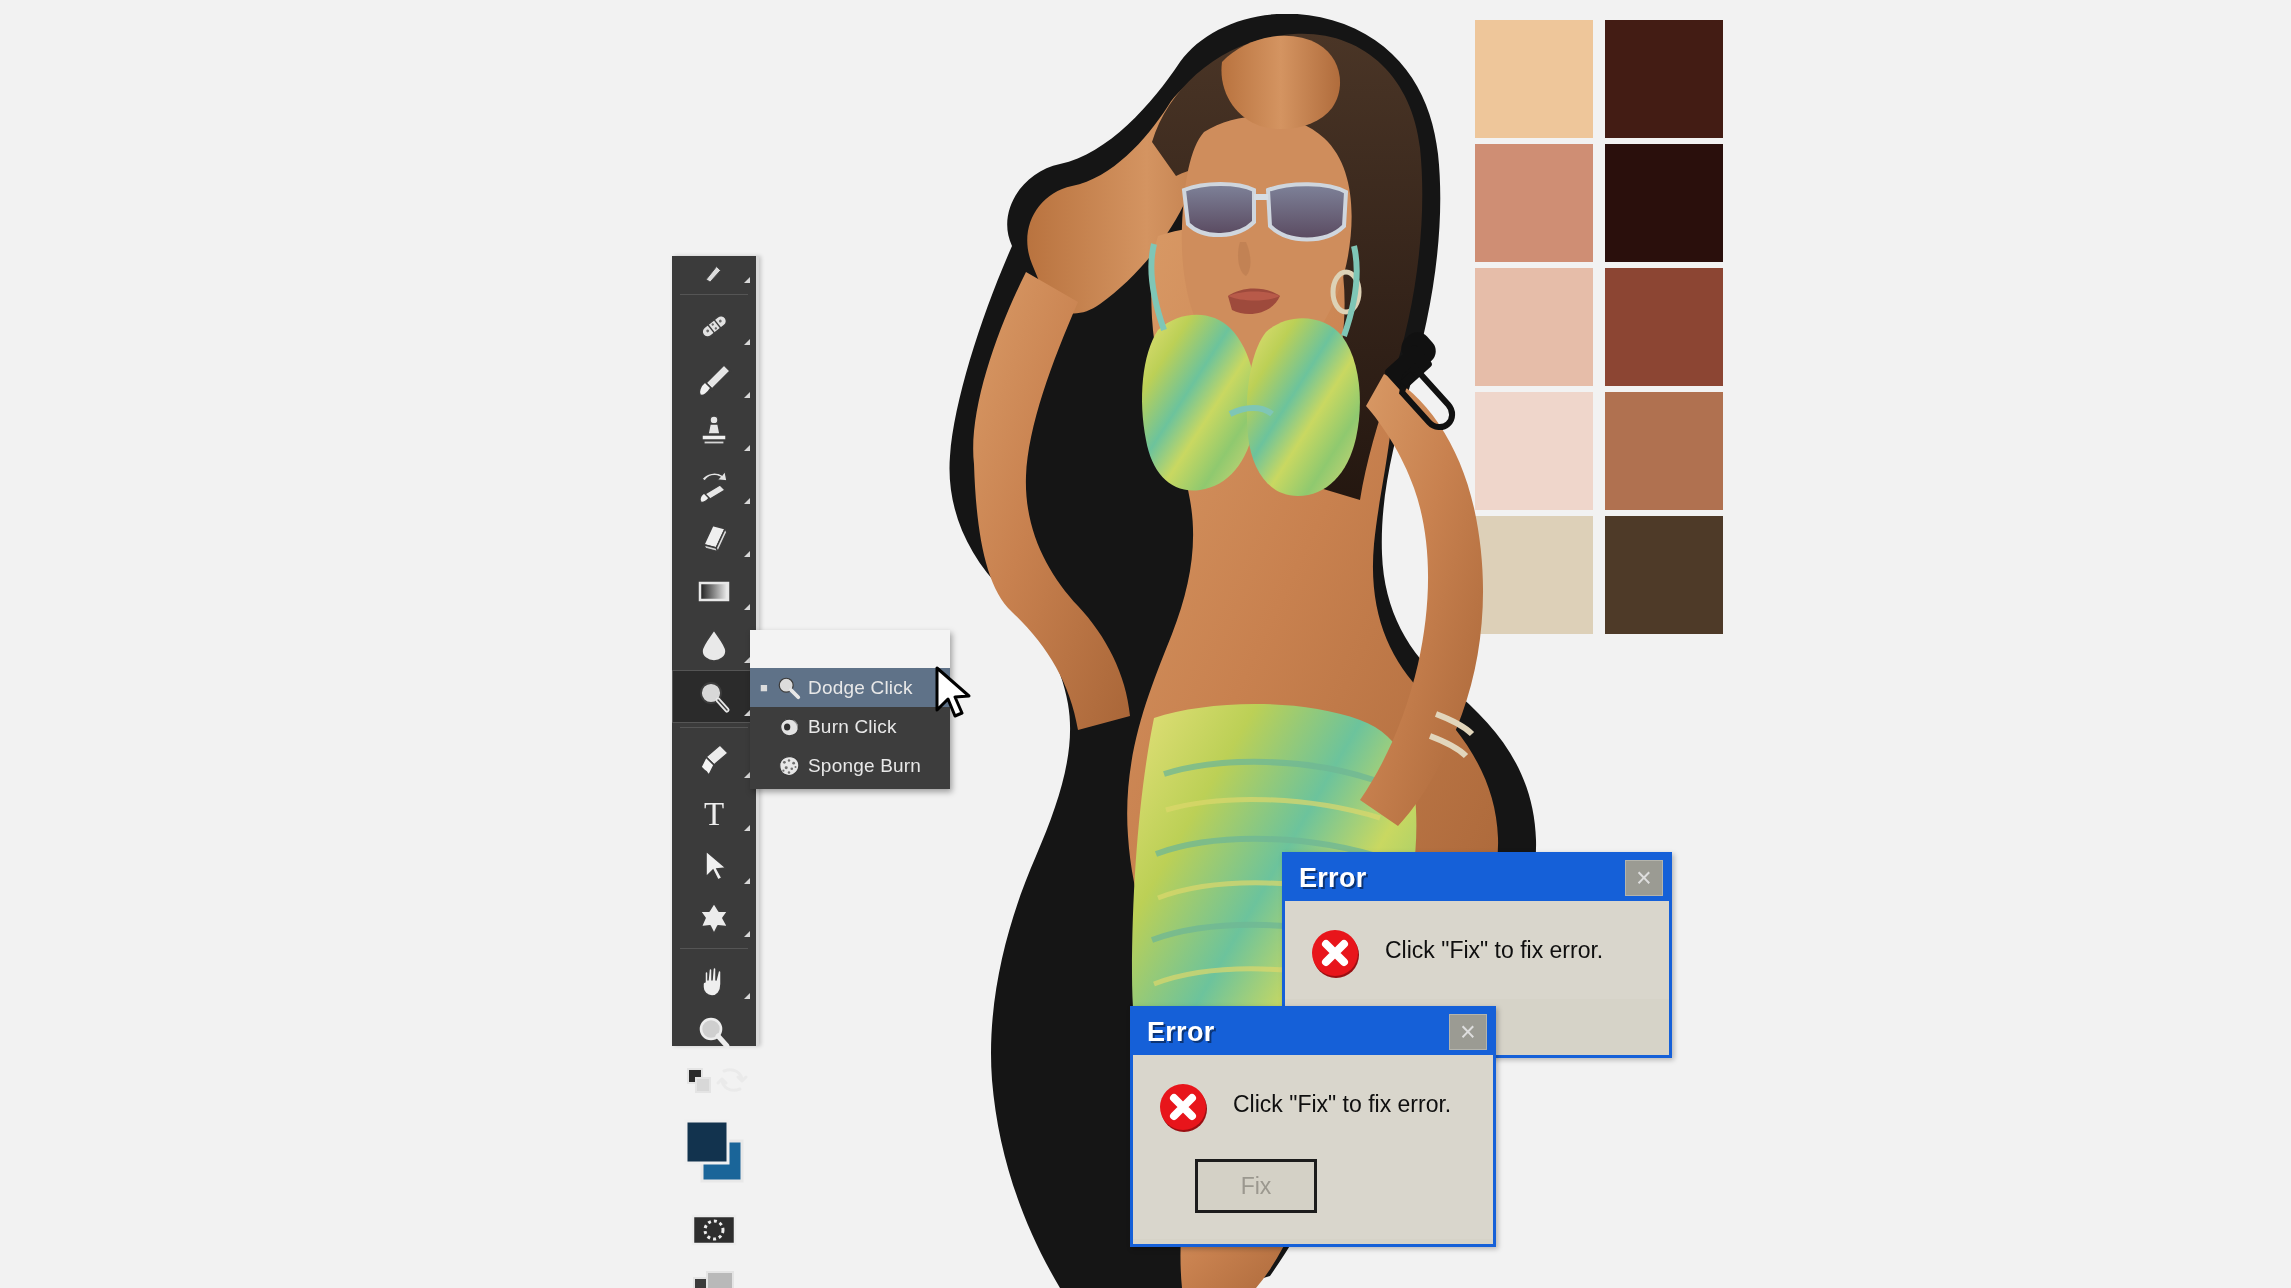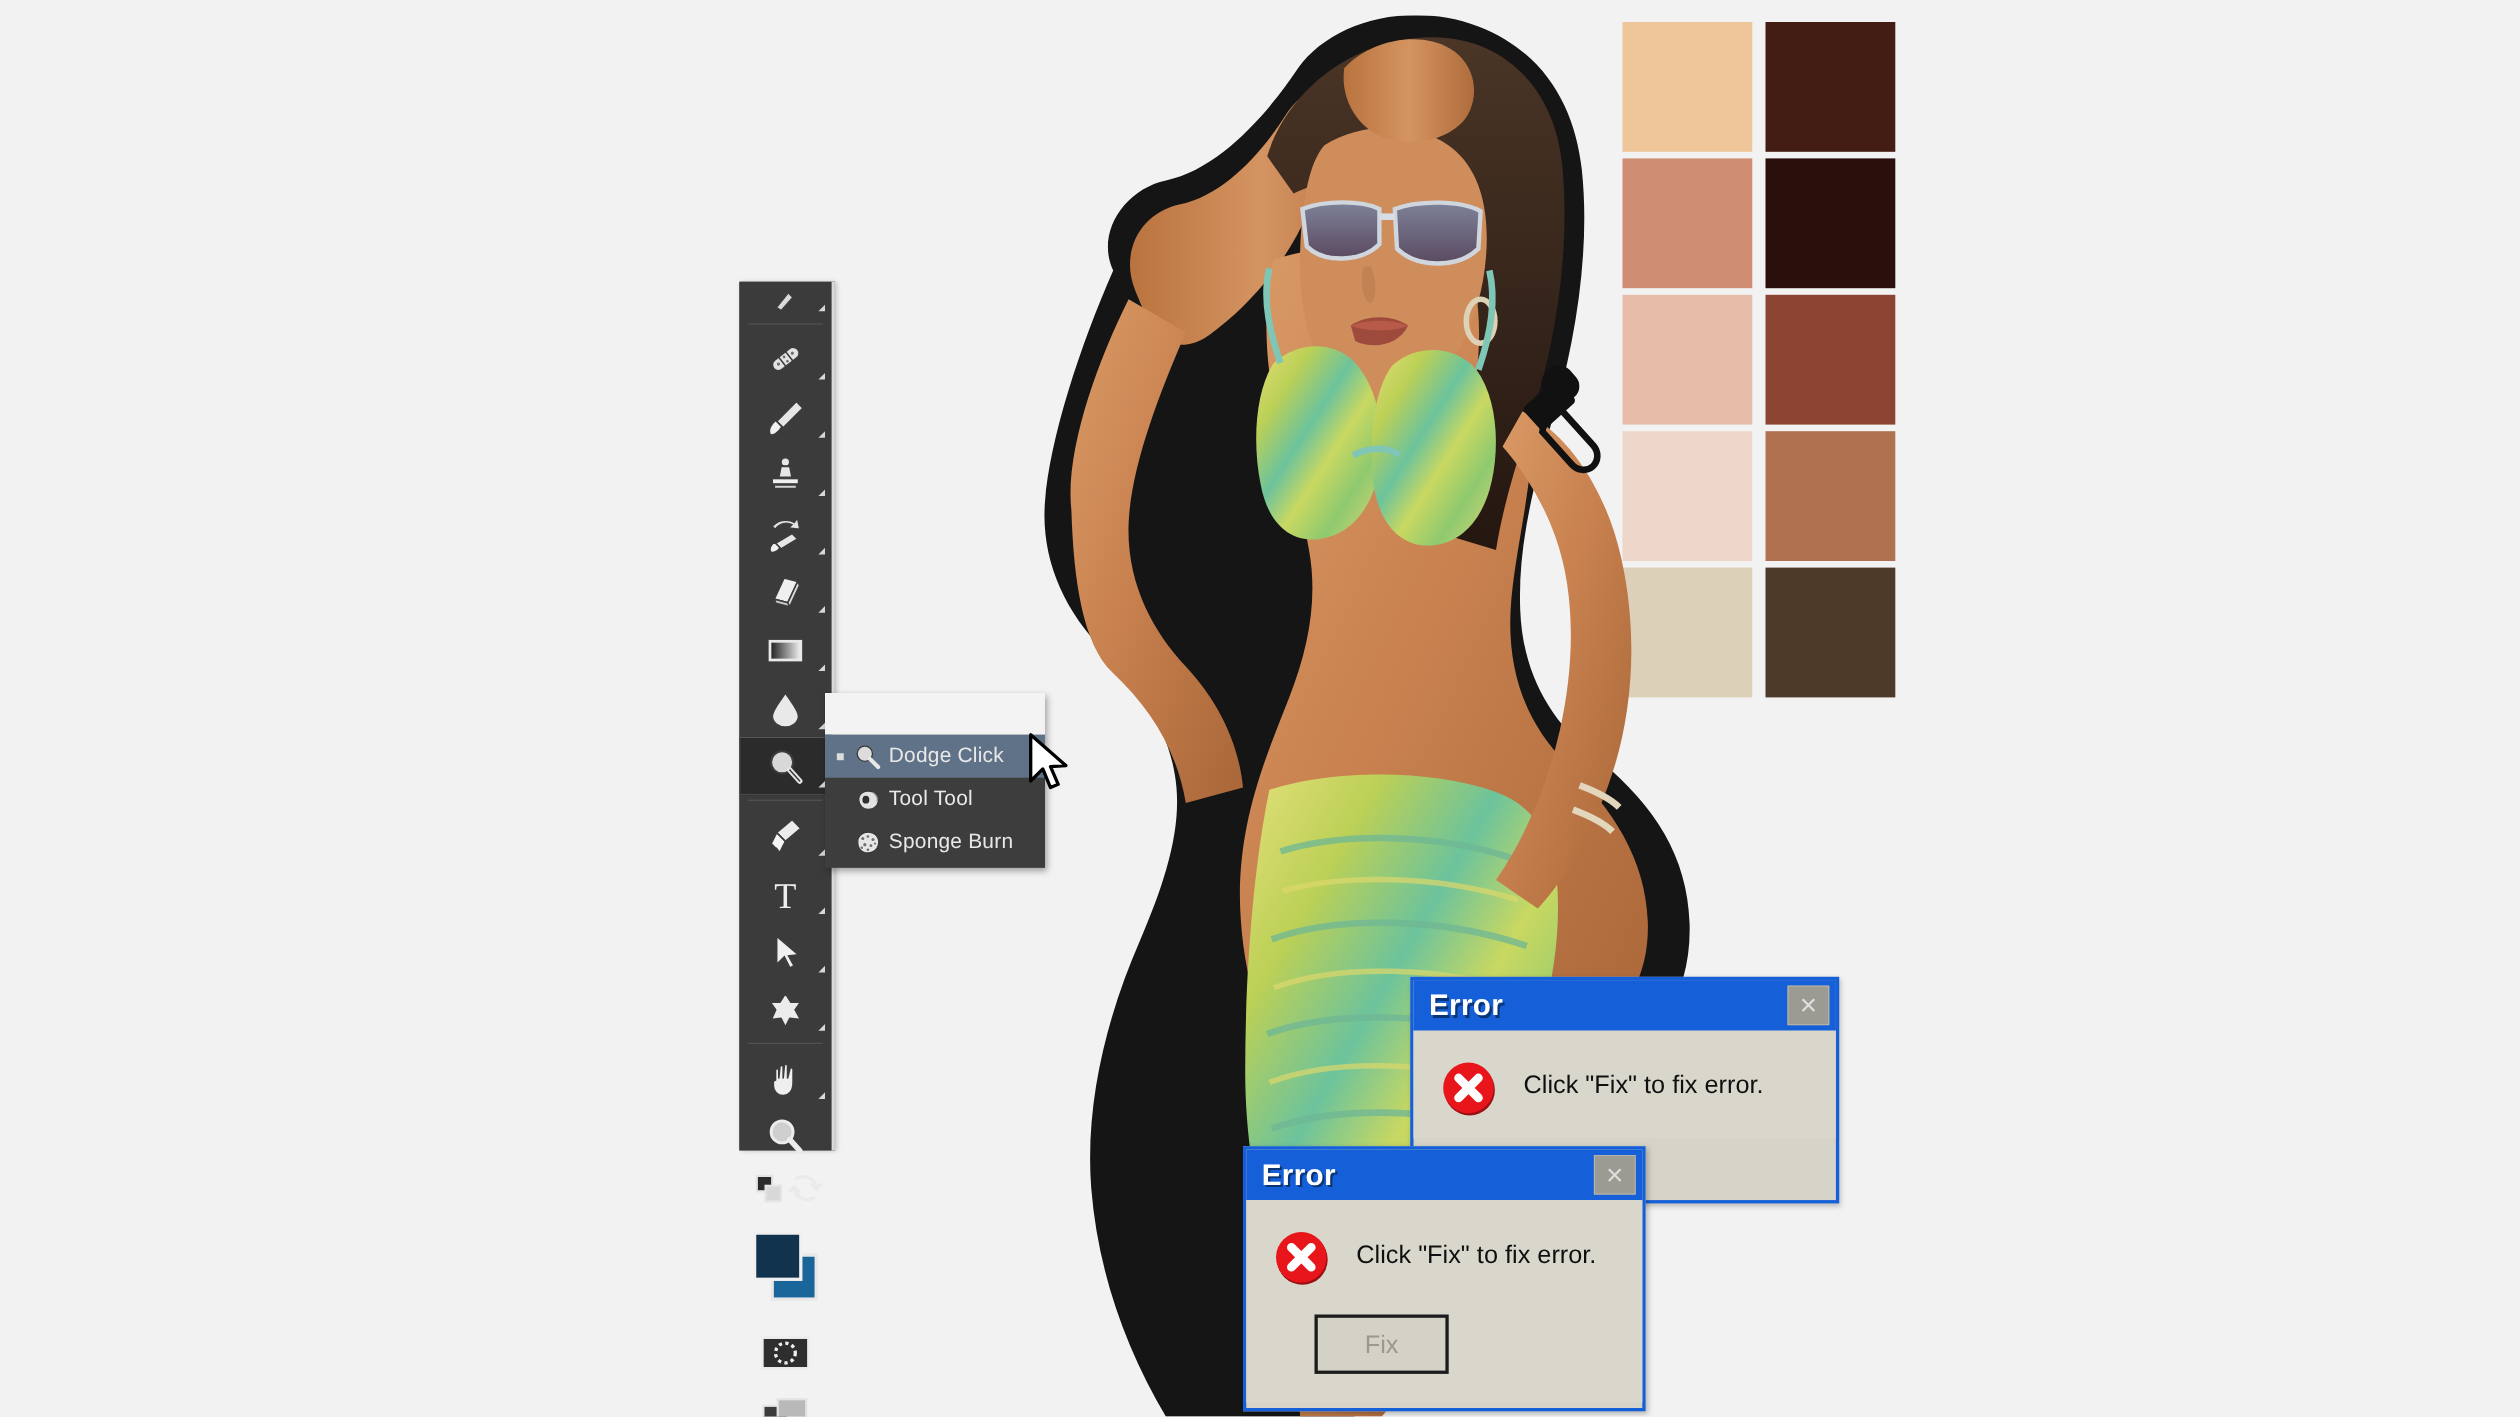--- a/index.html
+++ b/index.html
@@ -68,21 +68,20 @@
   
   .cursor{position:absolute;left:933px;top:666px;width:40px;height:56px;z-index:45;}
 
   
   .winbox{
     position:absolute;z-index:50;
     background:#d6d3c8;
     border:3px solid #1560d8;
     box-shadow:2px 2px 5px rgba(0,0,0,.25);
     font-family:"Liberation Sans", sans-serif;
-    margin-top:36px;
   }
   .win-title{
     height:46px;background:#1560d8;
     display:flex;align-items:center;justify-content:space-between;
     padding:0 6px 0 14px;
   }
   .win-title-text{
     color:#fff;font-size:27px;font-weight:bold;letter-spacing:.3px;
     text-shadow:2px 2px 0 rgba(0,0,0,.45);
   }
@@ -461,21 +460,21 @@
 
       <div class="fly-item">
         <span class="fly-bullet"></span>
         <span class="fly-ico">
           <svg viewBox="0 0 30 28" aria-hidden="true">
             <path d="M6 14 C6 8 12 4 19 6 C25 8 27 14 24 19 C21 24 13 25 9 21 C7 19 6 17 6 14 Z" fill="#e2e2e2" stroke="#3a3a3a" stroke-width="1.3"></path>
             <ellipse cx="13" cy="14" rx="3.4" ry="3.8" fill="#2f2f2f"></ellipse>
             <path d="M20 7 C23 9 25 12 24 16" fill="none" stroke="#8f8f8f" stroke-width="1.2"></path>
           </svg>
         </span>
-        <span class="fly-label">Tool Tool</span>
+        <span class="fly-label">Burn Click</span>
       </div>
 
       <div class="fly-item">
         <span class="fly-bullet"></span>
         <span class="fly-ico">
           <svg viewBox="0 0 30 28" aria-hidden="true">
             <path d="M5 13 C5 7 11 3 17 4 C24 5 27 11 25 17 C23 23 16 26 10 23 C6 21 5 17 5 13 Z" fill="#e6e6e6" stroke="#3a3a3a" stroke-width="1.3"></path>
             <g fill="#6f6f6f">
               <circle cx="10" cy="10" r="1.5"></circle>
                 <circle cx="15" cy="8" r="1.3"></circle>

